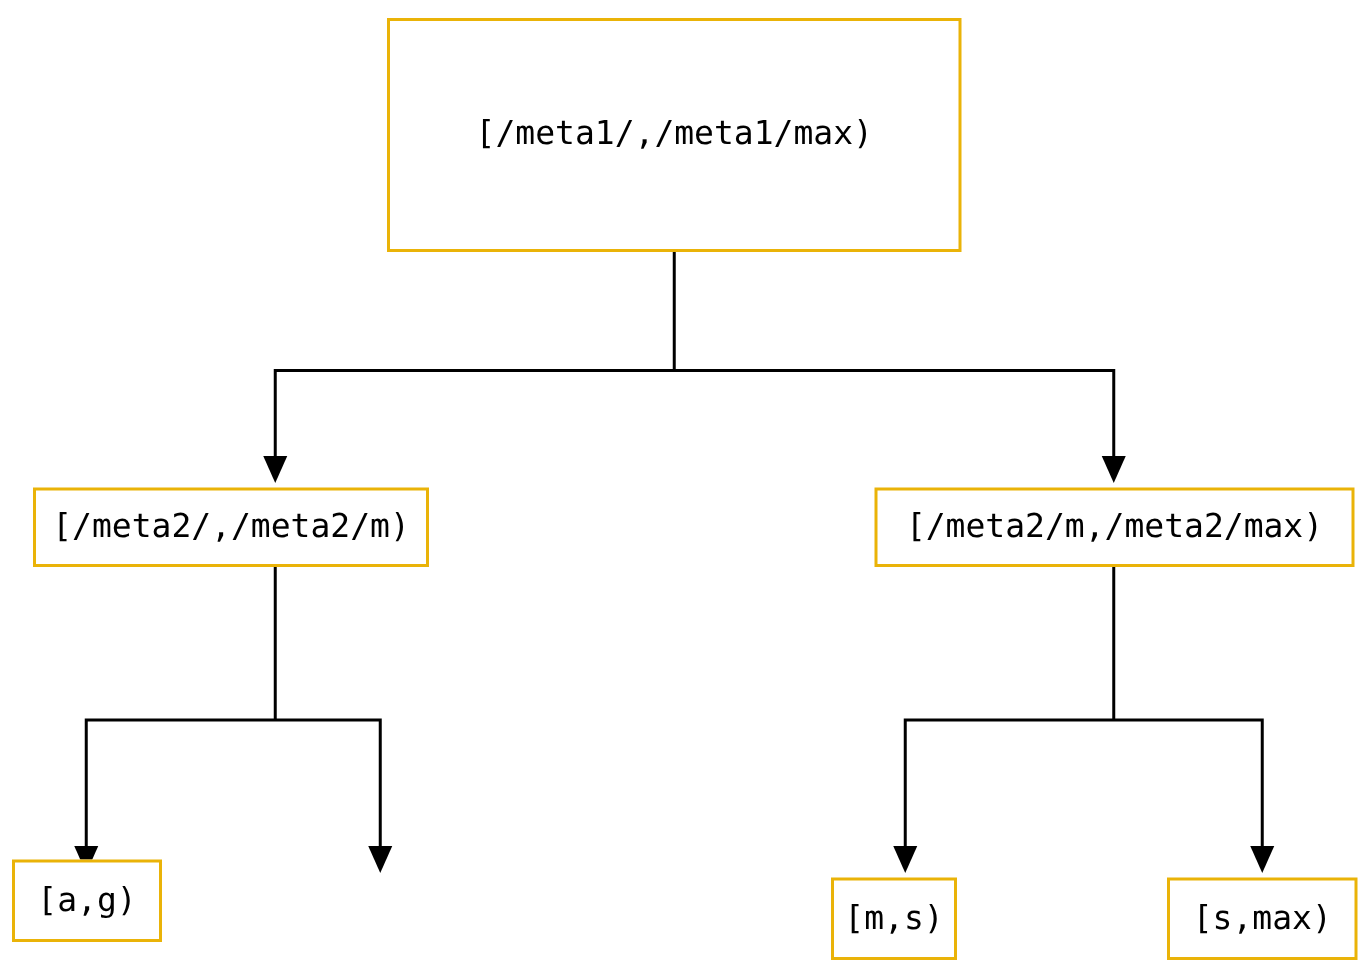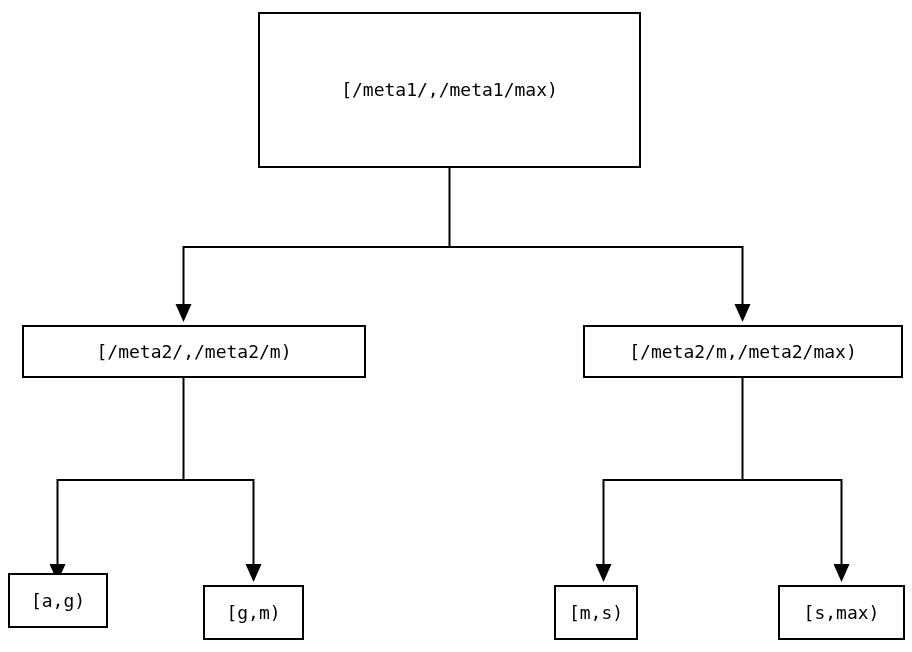--- a/index.html
+++ b/index.html
@@ -20,31 +20,31 @@
     position: absolute;
     left: 0;
     top: 0;
     width: 912px;
     height: 652px;
     pointer-events: none;
   }
   .node {
     position: absolute;
     box-sizing: border-box;
-    border: 2px solid #000000;
+    border: 2px solid #eab308;
     background: #ffffff;
     display: flex;
     align-items: center;
     justify-content: center;
-    font-size: 18px;
+    font-size: 22px;
     line-height: 1;
     white-space: nowrap;
   }
   .node-root   { left: 258px; top: 12px;  width: 383px; height: 156px; }
-  .node-l2-left  { left: 22px;  top: 325px; width: 344px; height: 53px; }
+  .node-l2-left  { left: 22px;  top: 325px; width: 264px; height: 53px; }
   .node-l2-right { left: 583px; top: 325px; width: 320px; height: 53px; }
   .node-leaf-ag   { left: 8px;   top: 573px; width: 100px; height: 55px; }
   .node-leaf-gm   { left: 203px; top: 585px; width: 101px; height: 55px; }
   .node-leaf-ms   { left: 554px; top: 585px; width: 84px; height: 55px; }
   .node-leaf-smax { left: 778px; top: 585px; width: 127px; height: 55px; }
   .edge {
     stroke: #000000;
     stroke-width: 2;
     fill: none;
   }
@@ -77,19 +77,18 @@
   </svg>
 
   <div class="node node-root">[/meta1/,/meta1/max)</div>
 
   <div class="node node-l2-left">[/meta2/,/meta2/m)</div>
 
   <div class="node node-l2-right">[/meta2/m,/meta2/max)</div>
 
   <div class="node node-leaf-ag">[a,g)</div>
 
-  <div class="node node-leaf-gm">[g,m)</div>
 
   <div class="node node-leaf-ms">[m,s)</div>
 
   <div class="node node-leaf-smax">[s,max)</div>
 
 </div>
 
 </body></html>

